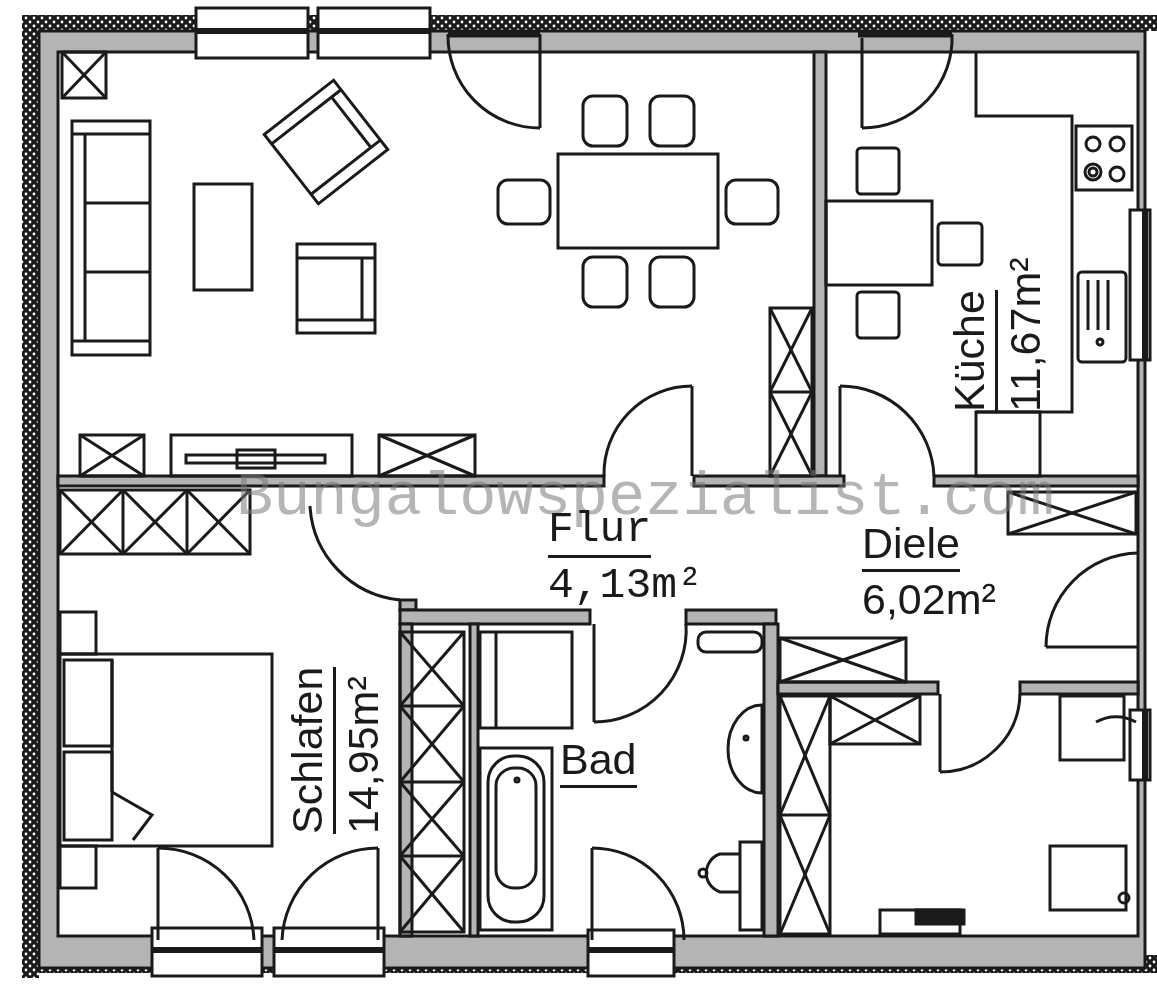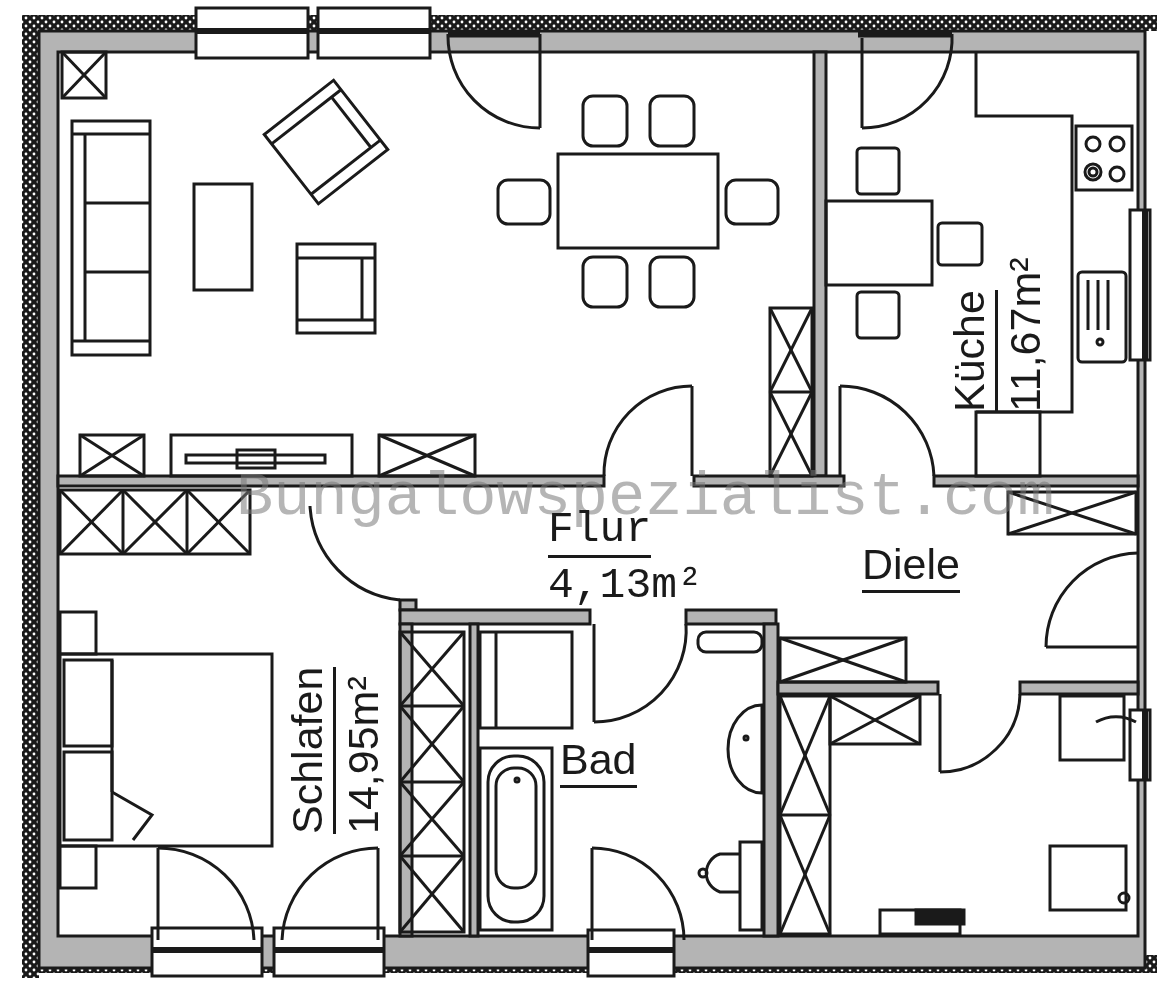--- a/index.html
+++ b/index.html
@@ -307,22 +307,23 @@
 <div class="label rot" style="left:948px; top:412px;">
   <span class="room-name">Küche</span>
   <span class="room-area">11,67m²</span>
 </div>
 
 <div class="label" style="left:548px; top:508px;font-family:Liberation Mono, monospace;">
   <span class="room-name">Flur</span>
   <span class="room-area">4,13m²</span>
 </div>
 
-<div class="label" style="left:862px; top:522px;margin-top:21px;">
+<div class="label" style="left:862px; top:522px;">
   <span class="room-name">Diele</span>
+  <span class="room-area">6,02m²</span>
 </div>
 
 <div class="label rot" style="left:286px; top:834px;">
   <span class="room-name">Schlafen</span>
   <span class="room-area">14,95m²</span>
 </div>
 
 <div class="label" style="left:560px; top:738px;">
   <span class="room-name">Bad</span>
 </div>

